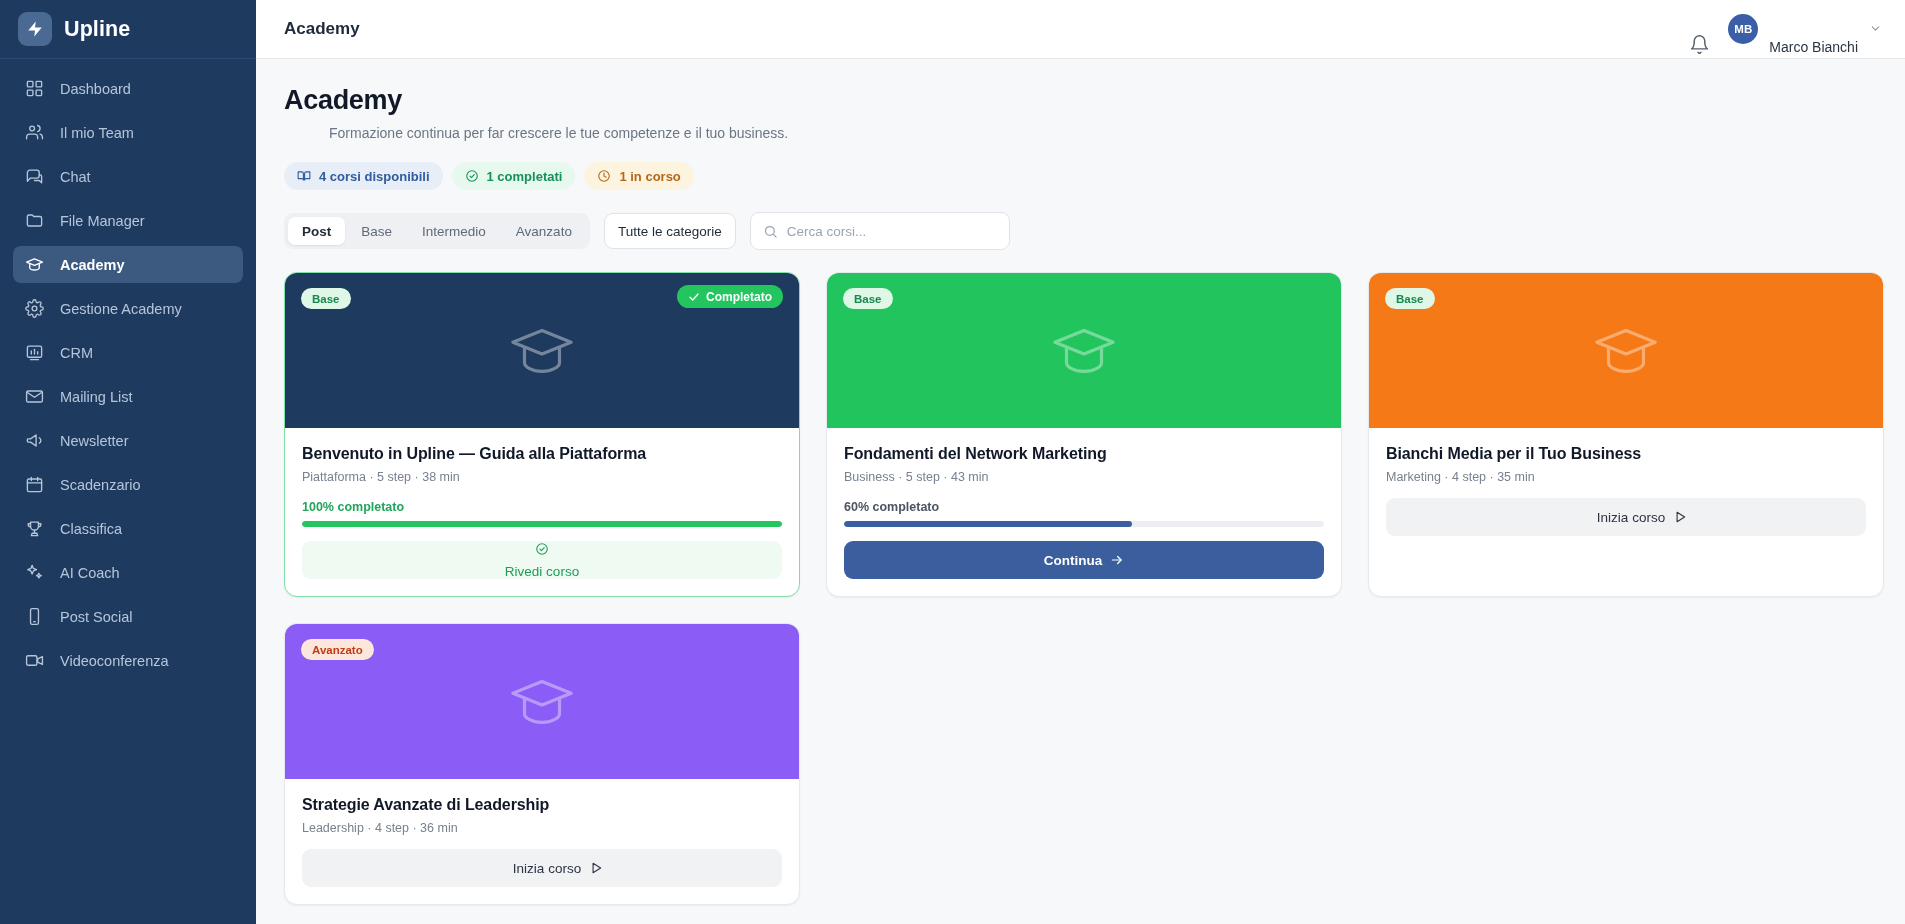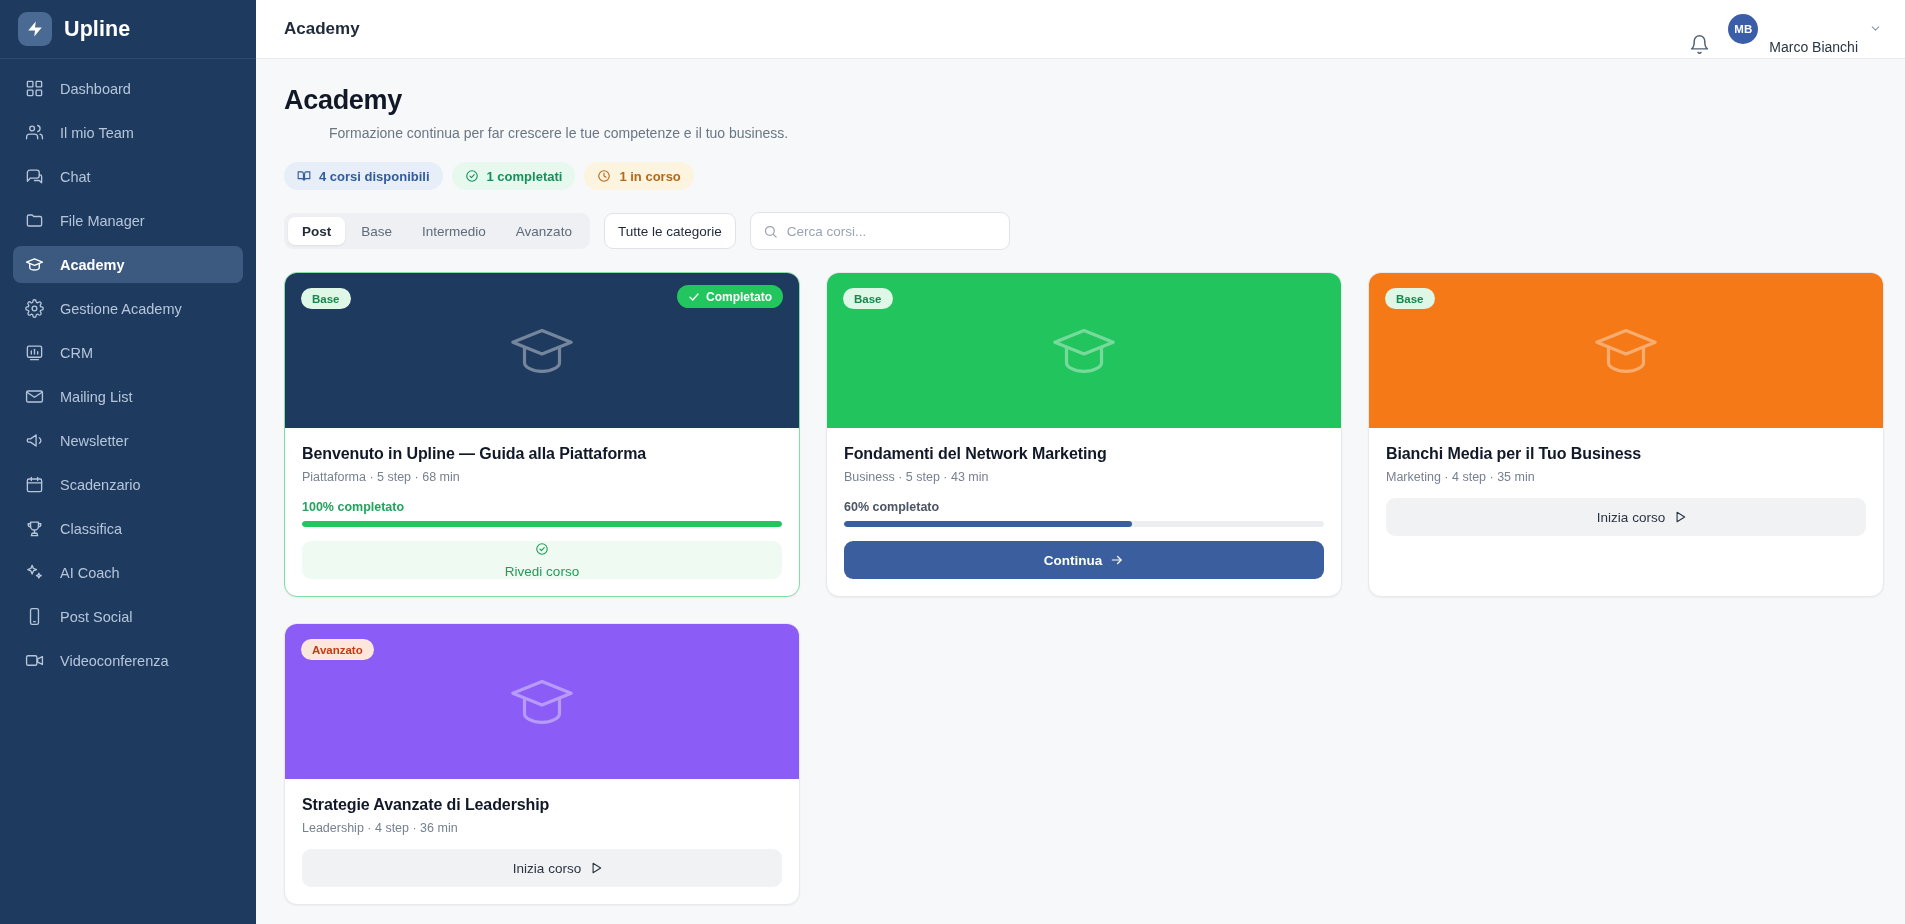--- a/index.html
+++ b/index.html
@@ -416,21 +416,21 @@
               </span>
               <span class="cap">
                 <svg viewBox="0 0 24 24" fill="none" stroke="#ffffff" stroke-width="1.1" stroke-linecap="round" stroke-linejoin="round">
                   <path d="M22 9 12 5 2 9l10 4 10-4z"></path>
                   <path d="M6 11v5c0 1.5 2.7 3 6 3s6-1.5 6-3v-5"></path>
                 </svg>
               </span>
             </div>
             <div class="card-body">
               <div class="card-title">Benvenuto in Upline — Guida alla Piattaforma</div>
-              <div class="card-meta">Piattaforma · 5 step · 68 min</div>
+              <div class="card-meta">Piattaforma · 5 step · 38 min</div>
               <div class="progress-label green">100% completato</div>
               <div class="progress-track">
                 <div class="progress-fill" style="width:100%;background:#22c55e"></div>
               </div>
               <button class="card-action act-review">
                 <span>
                   <svg viewBox="0 0 24 24" fill="none" stroke="currentColor" stroke-width="1.9" stroke-linecap="round" stroke-linejoin="round">
                     <circle cx="12" cy="12" r="9"></circle>
                     <polyline points="8.5 12.3 11 14.8 15.8 9.6"></polyline>
                   </svg>

